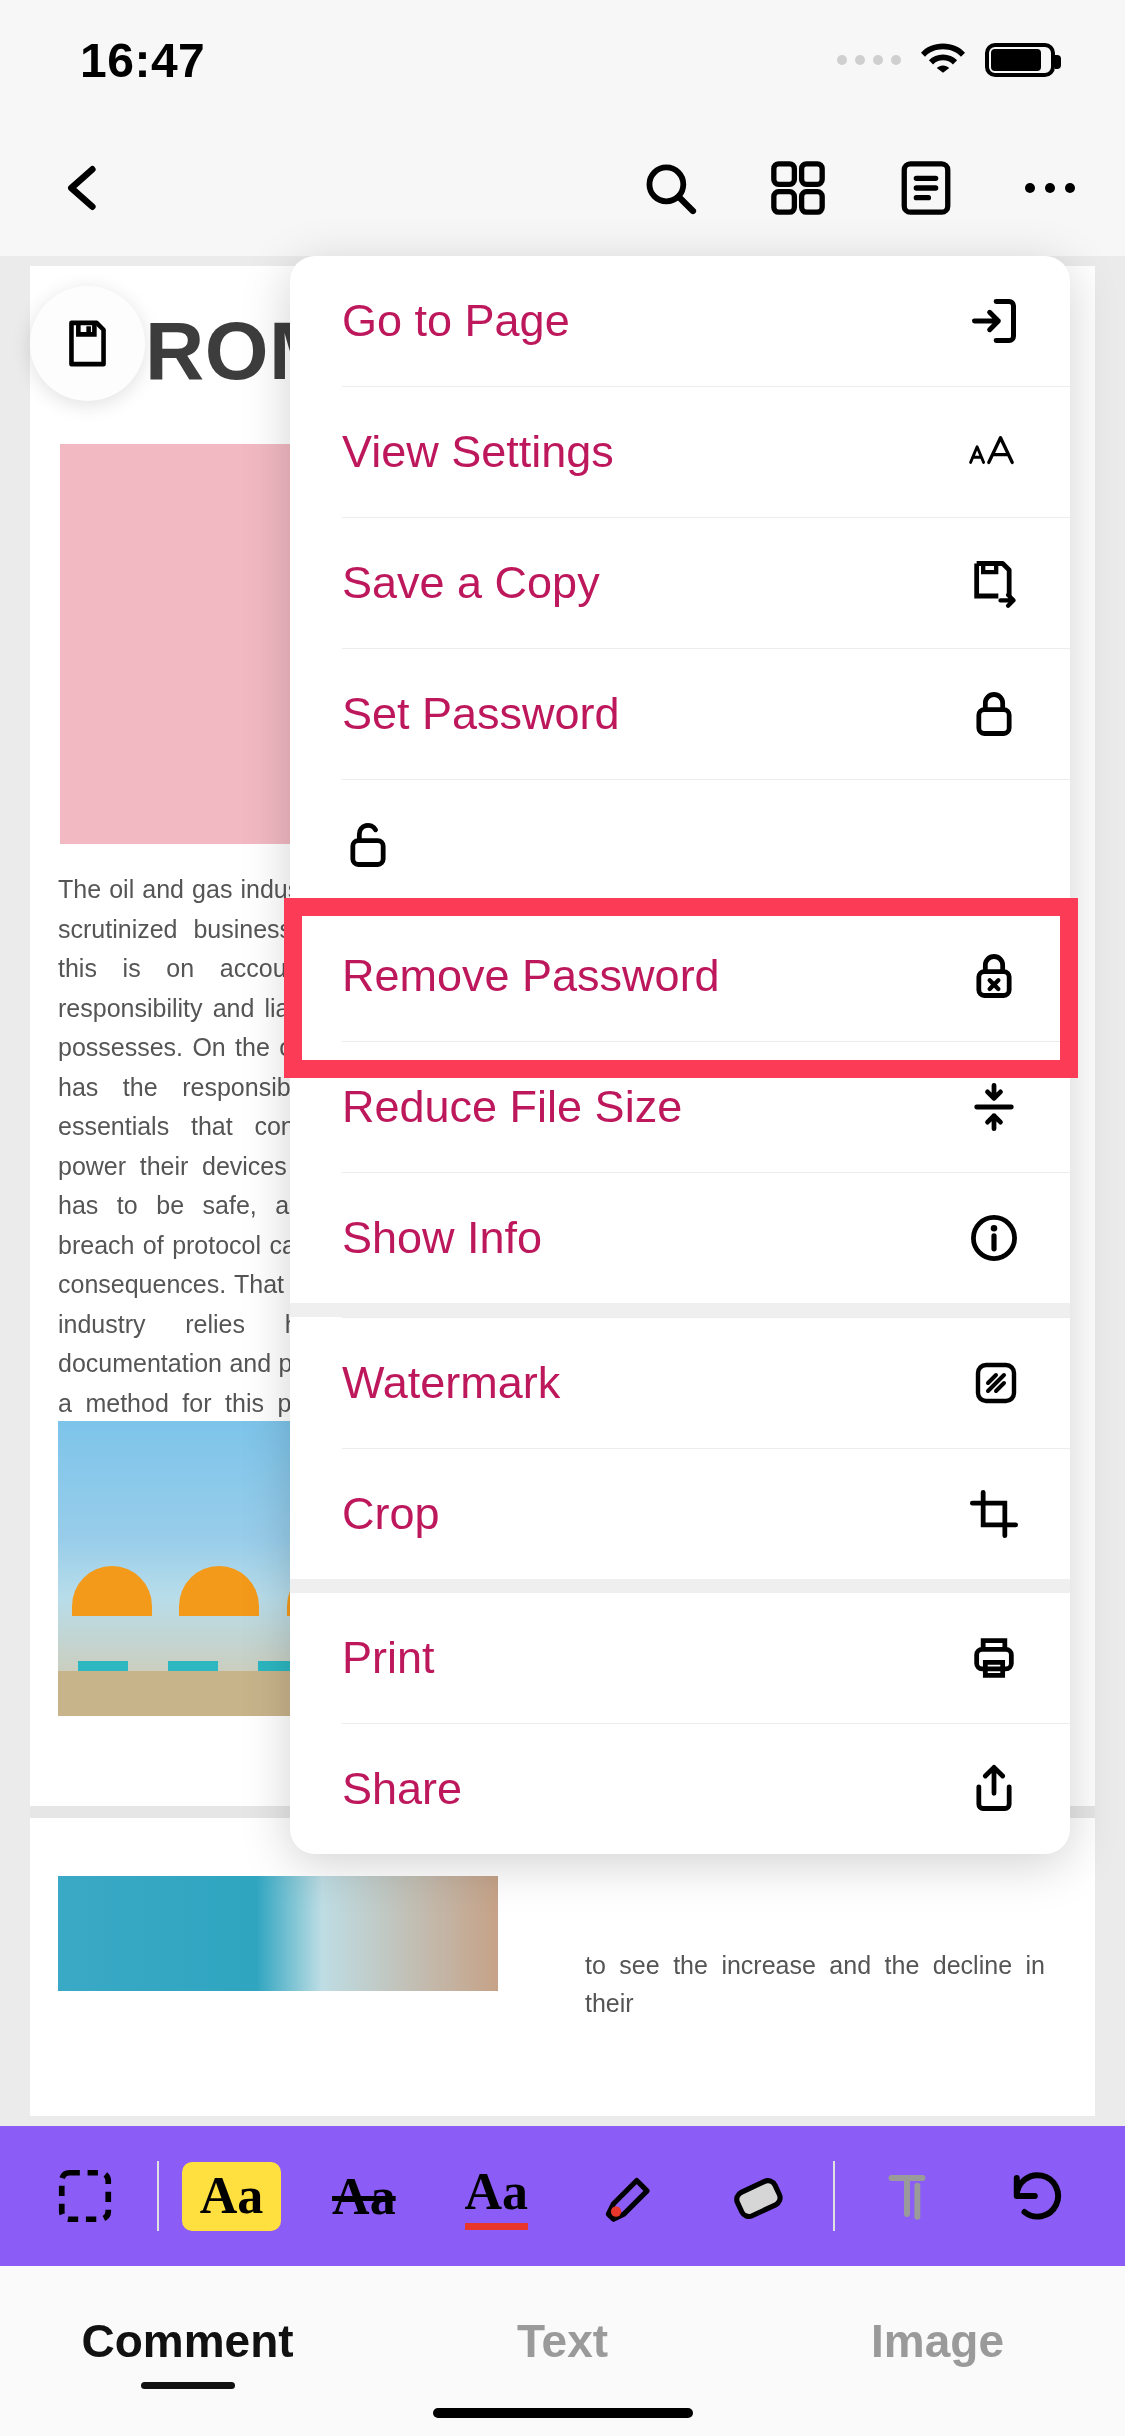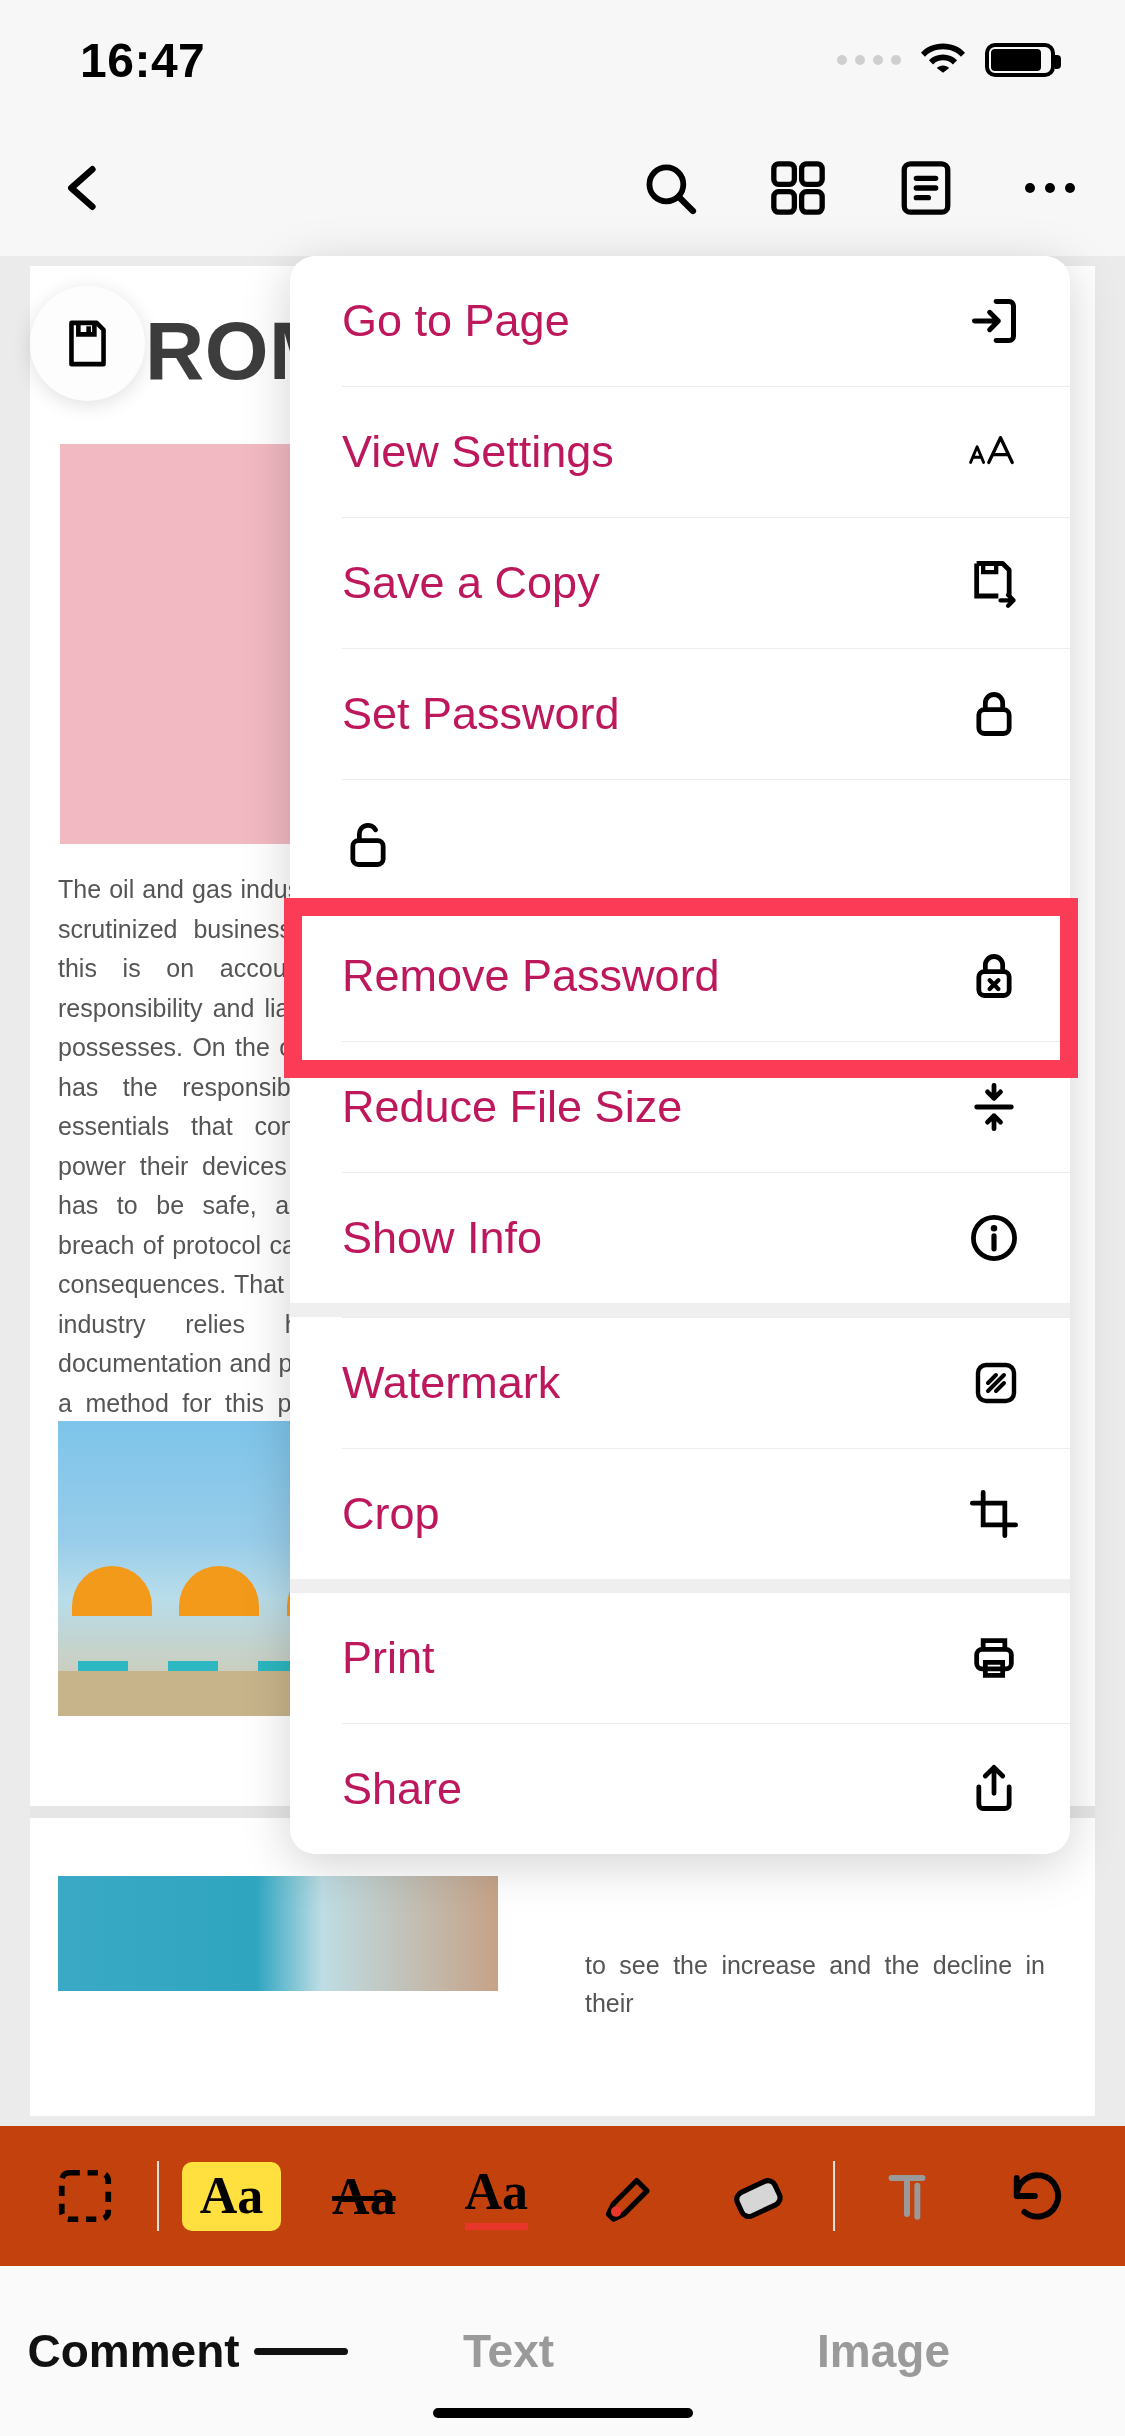--- a/index.html
+++ b/index.html
@@ -40,30 +40,30 @@
   
   .menu{ position:absolute; left:290px; top:256px; width:780px; background:#fff; border-radius:25px; box-shadow:0 10px 50px rgba(0,0,0,0.18); overflow:hidden; }
   .menu-item{ height:130px; display:flex; align-items:center; justify-content:space-between; padding:0 50px 0 52px; }
   .sep{ height:1px; background:#ececec; margin-left:52px;}
   .thick-sep{ height:14px; background:#efefef; }
   .menu-label{ font-size:45px; color:#be185d; font-weight:400;}
   .menu-icon svg{ width:52px; height:52px; display:block;}
   .menu-icon.sm svg{width:48px;height:48px;}
   .highlight{ position:absolute; left:284px; top:898px; width:794px; height:180px; border:18px solid #fc3b57; pointer-events:none;}
   
-  .format-bar{ position:absolute; left:0; right:0; bottom:170px; height:140px; background:#c2410c; display:flex; align-items:center; padding:0 19px; gap:0; }
+  .format-bar{ position:absolute; left:0; right:0; bottom:170px; height:140px; background:#8b5cf6; display:flex; align-items:center; padding:0 19px; gap:0; }
   .fmt-btn{ width:150px; height:100px; display:flex; align-items:center; justify-content:center; }
   .fmt-btn svg{ width:62px; height:62px;}
   .aa-hl{ background:#ffe03e; border-radius:10px; padding:4px 18px 6px; font-size:52px; font-weight:700; font-family:Georgia,serif;}
   .aa-strike{ font-size:52px; font-weight:700; font-family:Georgia,serif; color:#000; text-decoration:line-through; text-decoration-thickness:5px;}
   .aa-ul{ font-size:52px; font-weight:700; font-family:Georgia,serif; color:#000; border-bottom:7px solid #e8362b; padding-bottom:2px;}
   .vert-sep{ width:2px; height:70px; background:#e0e0e0; margin:0 6px;}
   
   .tabs{ position:absolute; left:0; right:0; bottom:0; height:170px; background:#fafafa; display:flex;}
-  .tab{ flex:1; display:flex; align-items:center; justify-content:center; gap:14px; font-size:46px; font-weight:700; color:#9a9a9a;}
+  .tab{ flex:1; display:flex; flex-direction:column; align-items:center; justify-content:center; gap:14px; font-size:46px; font-weight:700; color:#9a9a9a;}
   .tab.active{ color:#111;}
   .tab.active .uline{ width:94px; height:7px; background:#111; border-radius:5px;}
   .tab .uline{ width:94px; height:7px; background:transparent;}
   .home-ind{ position:absolute; left:50%; bottom:18px; transform:translateX(-50%); width:260px; height:10px; border-radius:10px; background:#000;}
 </style>
 </head>
 <body>
 
 <div class="status-bar">
   <div class="status-time">16:47</div>

